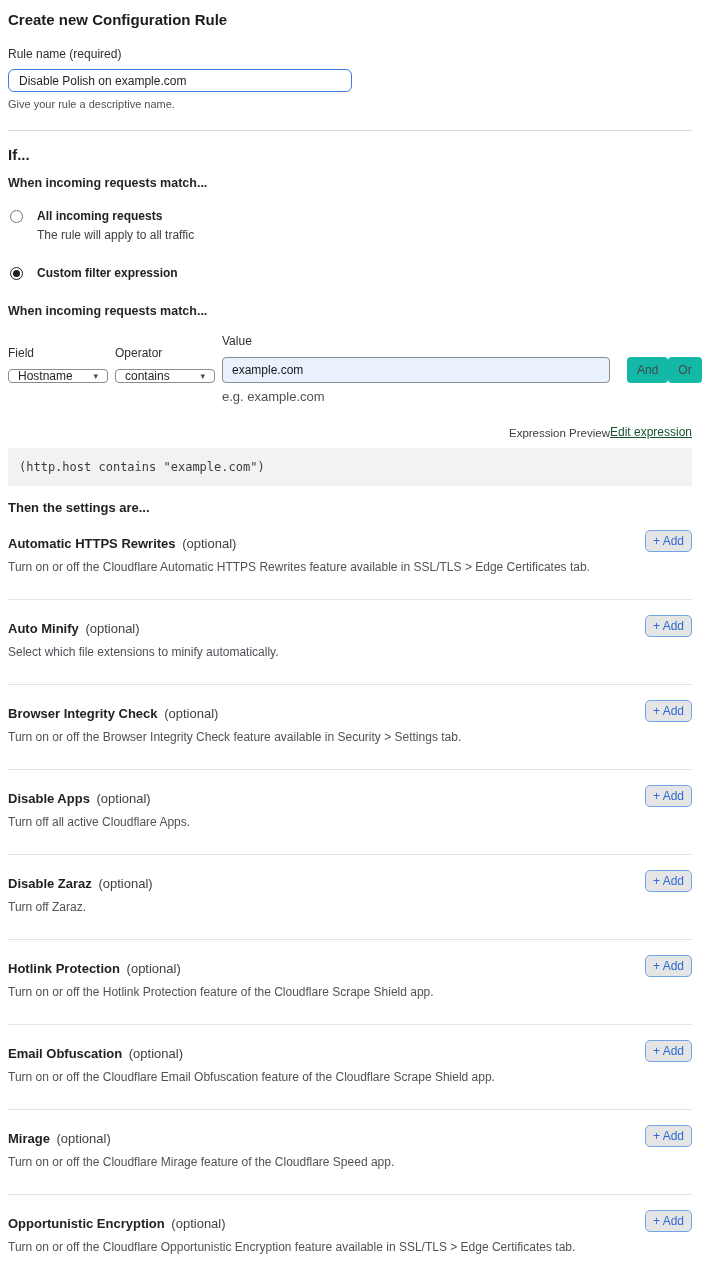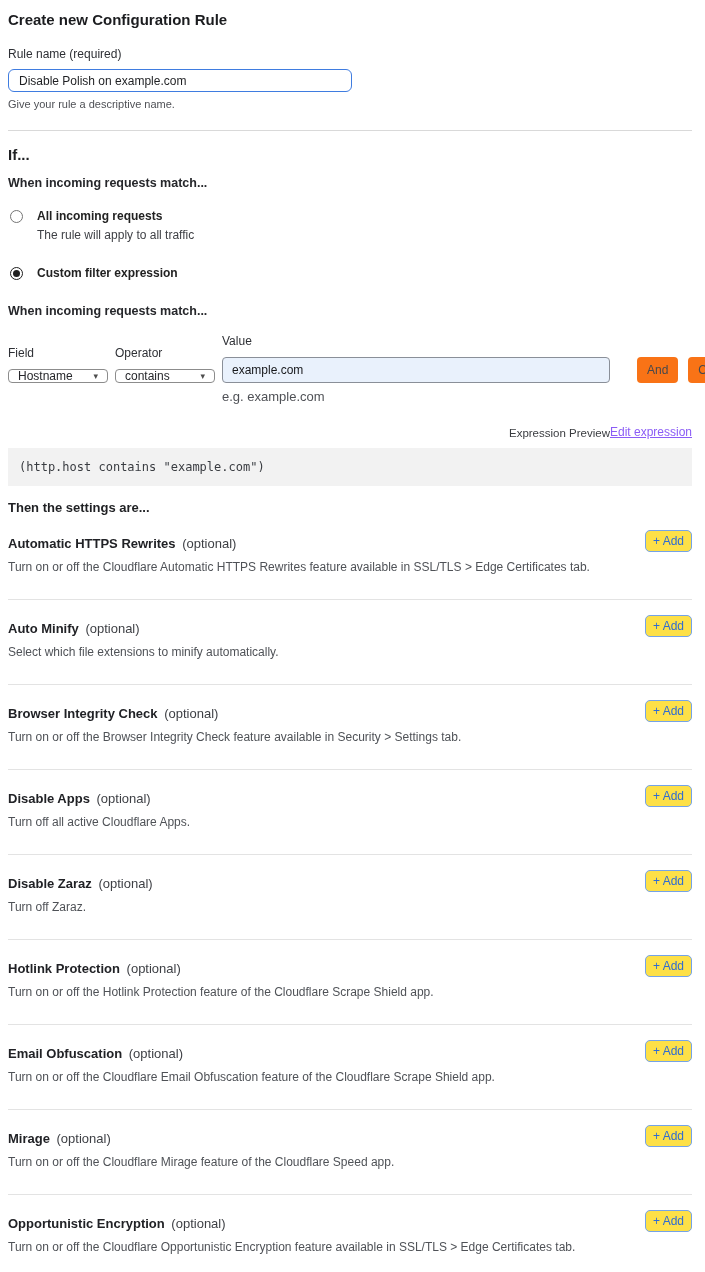--- a/index.html
+++ b/index.html
@@ -53,45 +53,45 @@
   }
   .select .caret { font-size:9px; color:#4d4d4d; margin-left:8px; }
   .w100 { width:100px; }
   .value-input {
     width:388px; height:26px; background:#e9f1fc; border:1px solid #8a8f98; border-radius:4px;
     padding:0 9px; font-size:12px; color:#17181b; outline:none;
     font-family:"Liberation Sans", sans-serif;
   }
   .conj { display:flex; margin-left:10px; }
   .gray-btn {
-    height:26px; padding:0 10px; margin-left:10px; background:#f97316; border:none;
+    height:26px; padding:0 10px; background:#14b8a6; border:none;
     border-radius:4px; font-size:12px; color:#46484d; cursor:pointer;
     font-family:"Liberation Sans", sans-serif;
   }
   .eg-helper { font-size:13px; color:#4f5156; margin:6px 0 0 214px; }
 
   .preview-row { display:flex; justify-content:flex-end; align-items:flex-end; margin-top:21px; }
   .preview-label { font-size:11.5px; color:#3a3c40; }
-  .edit-link { font-size:12px; color:#8b5cf6; text-decoration:underline; cursor:pointer; }
+  .edit-link { font-size:12px; color:#14532d; text-decoration:underline; cursor:pointer; }
 
   .code-box {
     margin-top:9px; height:38px; background:#f2f2f2; display:flex; align-items:center;
     padding:0 11px; font-family:"DejaVu Sans Mono", monospace; font-size:12px; color:#393c41;
   }
 
   .settings-heading { font-size:13px; font-weight:700; margin-top:14px; color:#1f2023; }
 
   .setting { position:relative; padding:21px 0 25px; border-bottom:1px solid #e3e3e3; }
   .setting-title { font-size:13px; }
   .setting-name { font-weight:700; color:#212226; }
   .setting-optional { font-weight:400; color:#3d3f44; margin-left:3px; }
   .setting-desc { margin-top:9px; font-size:12px; color:#4f5257; padding-right:90px; }
   .add-btn {
     position:absolute; right:0; top:15px; width:47px; height:22px;
-    background:#fde047; border:1px solid #74a3e8; border-radius:5px;
+    background:#e5e5e5; border:1px solid #74a3e8; border-radius:5px;
     color:#2e6bd4; font-size:12px; cursor:pointer; padding:0;
     font-family:"Liberation Sans", sans-serif;
   }
 </style>
 </head>
 <body>
 
 <div class="container">
 
   <div class="page-title">Create new Configuration Rule</div>

